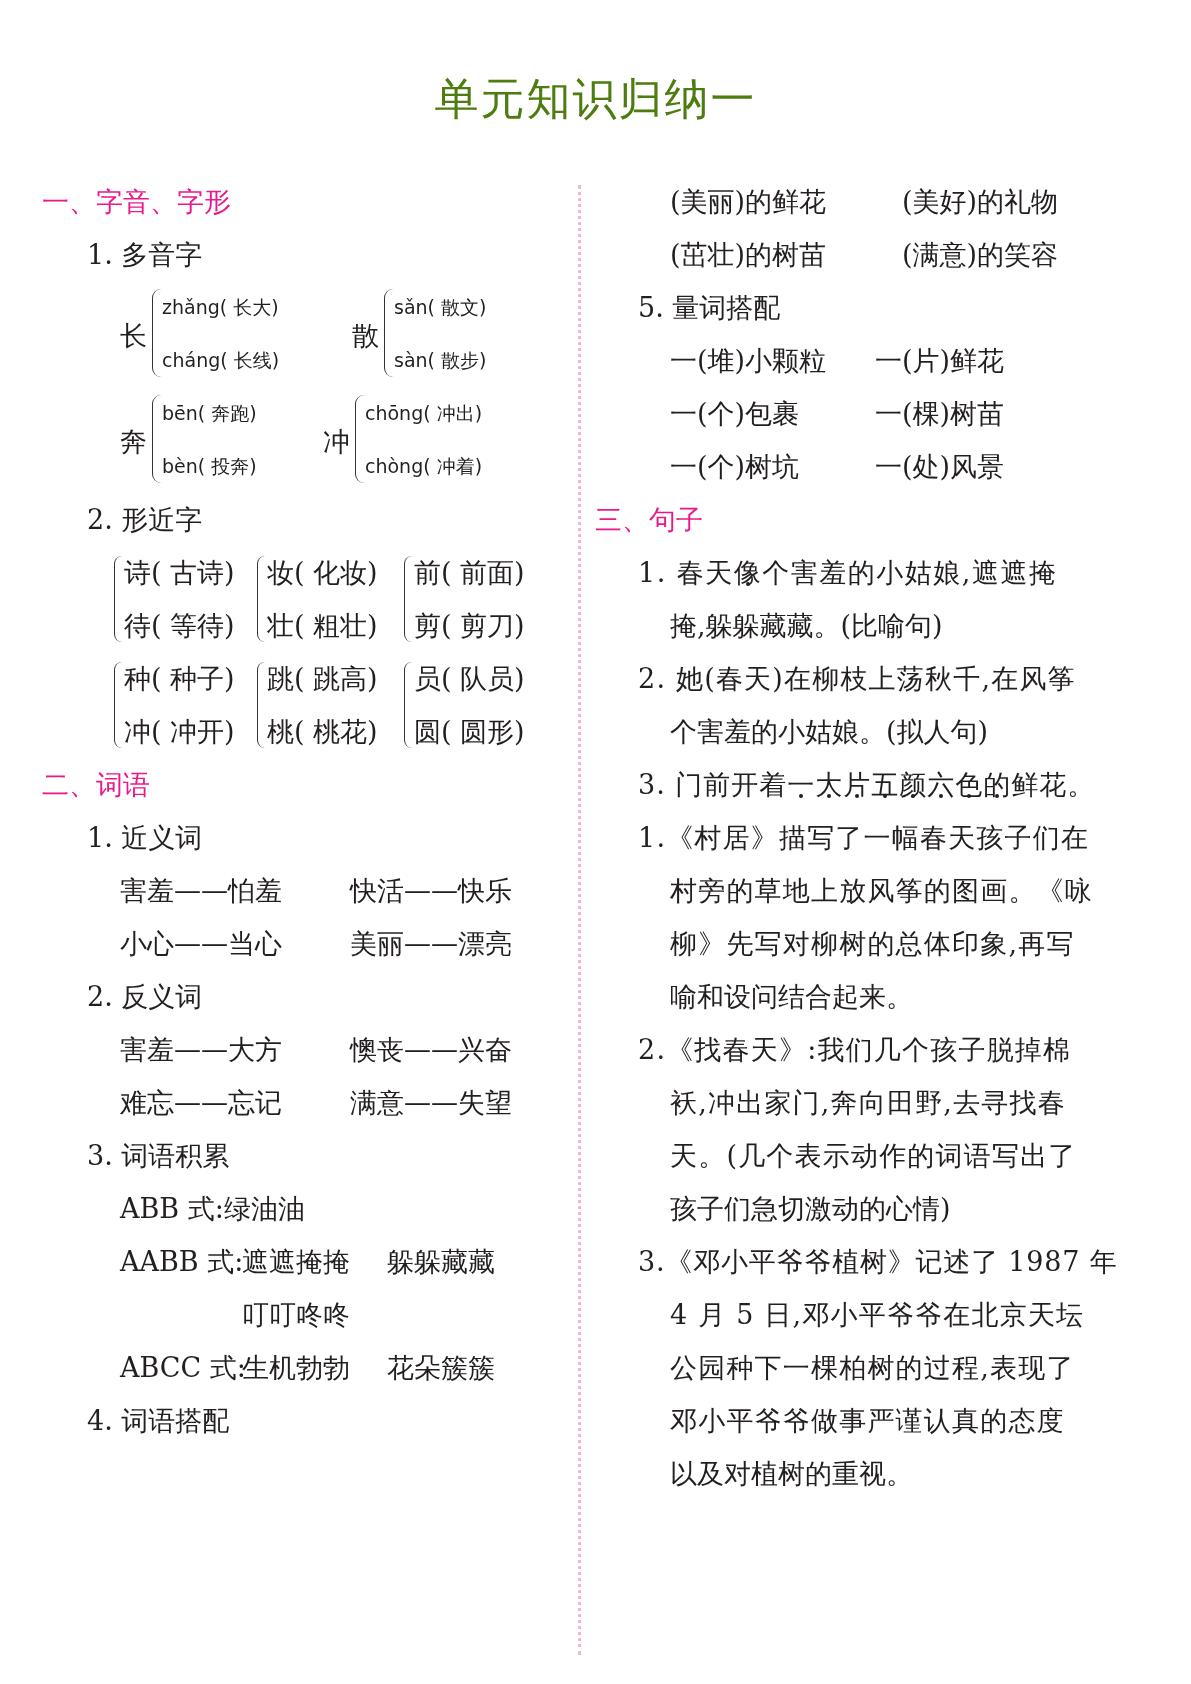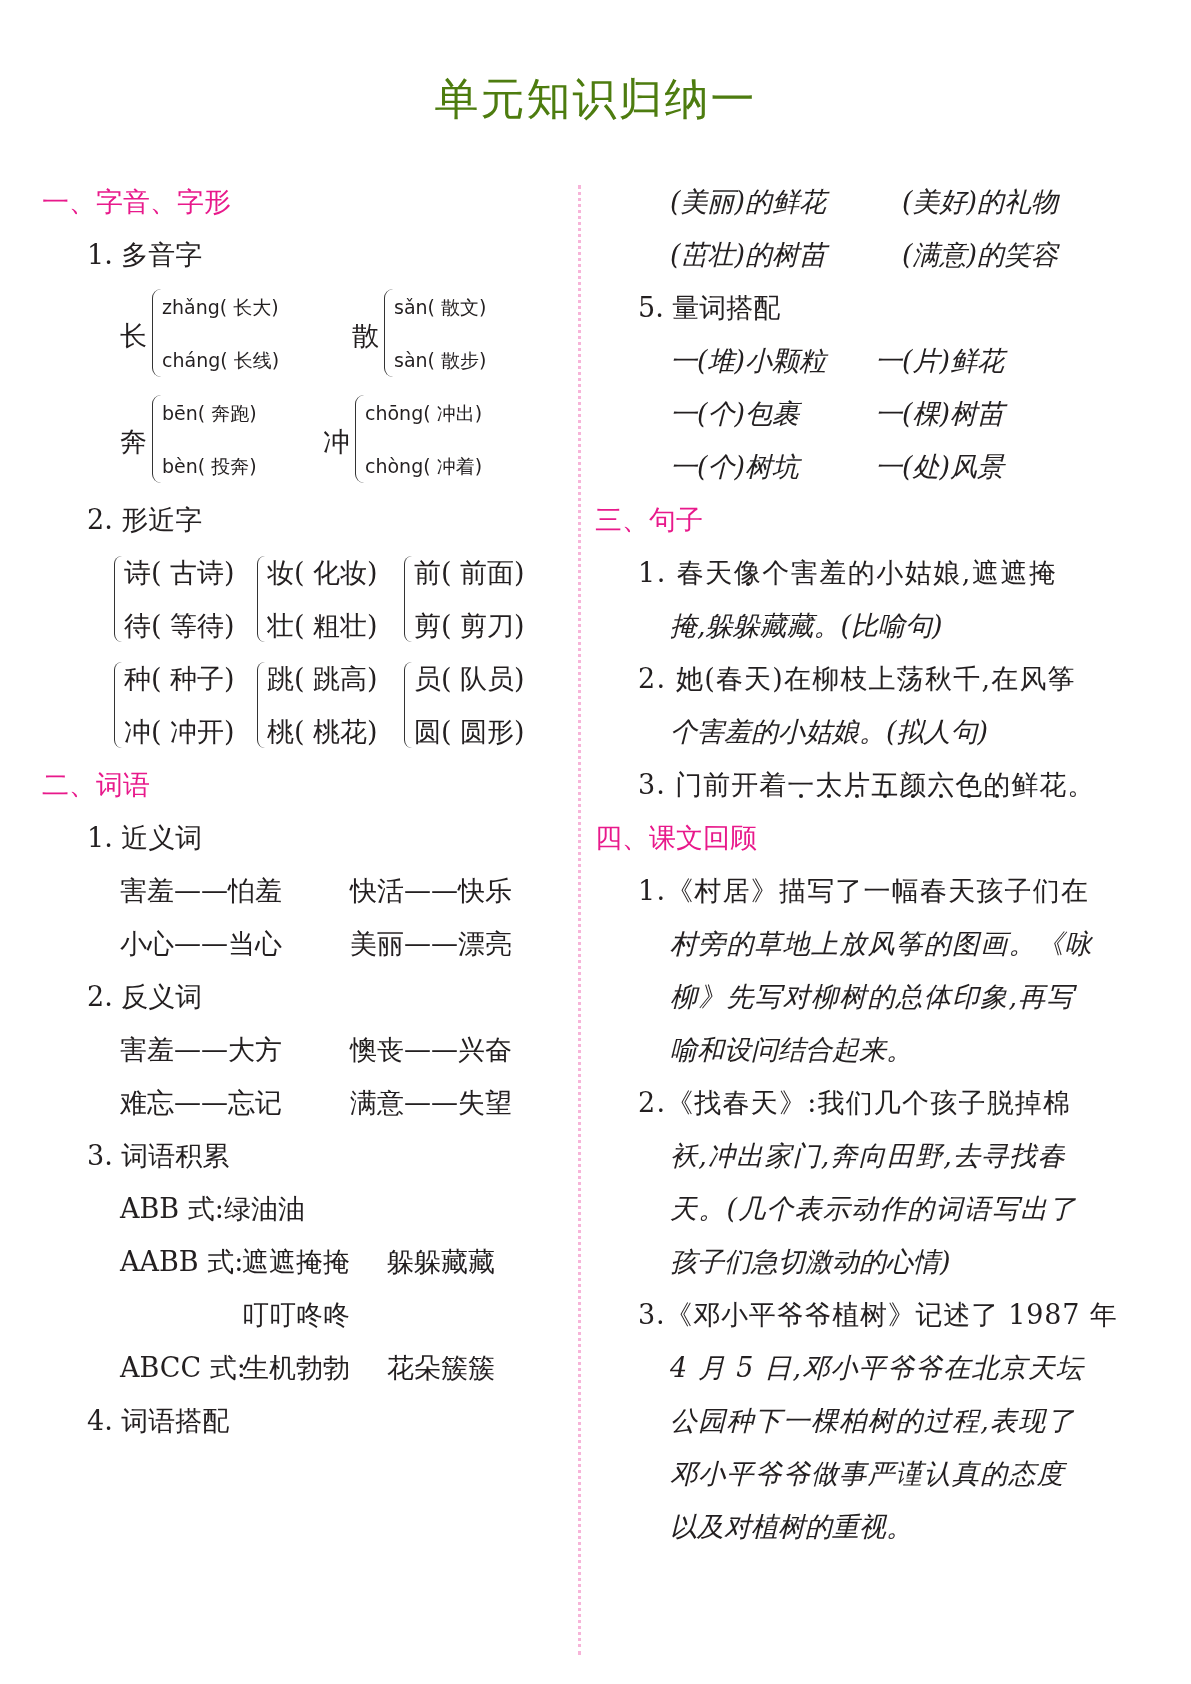--- a/index.html
+++ b/index.html
@@ -11,21 +11,21 @@
   .divider { position: absolute; left: 578px; top: 185px; height: 1470px; width: 0;
              border-left: 3px dotted #f7b4d9; }
   .col { position: absolute; top: 175px; }
   .col.left { left: 30px; width: 530px; margin-left: 12px; }
   .col.right { left: 595px; width: 570px; top: 175px; }
   .line { height: 53px; line-height: 53px; font-size: 27px; white-space: nowrap; position: relative; }
   .sec { font-family: "DejaVu Sans", "Liberation Sans", sans-serif; color: #e8198b; font-size: 27px; }
   .sub { padding-left: 45px; }
   .ind { padding-left: 78px; }
   .rsub { padding-left: 43px; }
-  .rind { padding-left: 75px; font-style: italic; }
+  .rind { padding-left: 75px; }
   .pair { display: inline-block; }
   
   .poly-row { height: 106px; position: relative; margin-left: 78px; }
   .poly { position: absolute; top: 0; height: 106px; }
   .poly .char { position: absolute; left: 0; top: 28px; font-size: 27px; line-height: 53px; }
   .poly .brace { position: absolute; left: 32px; top: 8px; width: 8px; height: 88px;
                  border-left: 1.5px solid #333; border-radius: 10px 0 0 10px; }
   .poly .items { position: absolute; left: 42px; top: 0; }
   .poly .items div { height: 53px; line-height: 53px; font-size: 19px; white-space: nowrap; }
   .py { font-family: "DejaVu Sans", "Liberation Sans", sans-serif; font-size: 25px; }
@@ -192,21 +192,20 @@
   <div class="line rsub" style="letter-spacing:1.5px">
     <span>1. 春天</span><span class="dot-under">像</span><span>个害羞的小姑娘,遮遮掩</span>
   </div>
   <div class="line rind">掩,躲躲藏藏。(比喻句)</div>
   <div class="line rsub" style="letter-spacing:1.2px">2. 她(春天)在柳枝上荡秋千,在风筝</div>
   <div class="line rind">个害羞的小姑娘。(拟人句)</div>
   <div class="line rsub" style="letter-spacing:1px">
     <span>3. 门前开着</span><span class="dot-under">一</span><span class="dot-under">大</span><span class="dot-under">片</span><span class="dot-under">五</span><span class="dot-under">颜</span><span class="dot-under">六</span><span class="dot-under">色</span><span class="dot-under">的</span><span>鲜花。</span>
   </div>
 
-  <div class="line sec">四、课文回顾</div>
   <div class="line rsub" style="letter-spacing:1.2px">1.《村居》描写了一幅春天孩子们在</div>
   <div class="line rind" style="letter-spacing:1.2px">村旁的草地上放风筝的图画。《咏</div>
   <div class="line rind" style="letter-spacing:1.2px">柳》先写对柳树的总体印象,再写</div>
   <div class="line rind">喻和设问结合起来。</div>
   <div class="line rsub" style="letter-spacing:1.2px">2.《找春天》:我们几个孩子脱掉棉</div>
   <div class="line rind" style="letter-spacing:1.2px">袄,冲出家门,奔向田野,去寻找春</div>
   <div class="line rind" style="letter-spacing:1.2px">天。(几个表示动作的词语写出了</div>
   <div class="line rind">孩子们急切激动的心情)</div>
   <div class="line rsub" style="letter-spacing:0.8px">3.《邓小平爷爷植树》记述了 1987 年</div>
   <div class="line rind" style="letter-spacing:1.2px">4 月 5 日,邓小平爷爷在北京天坛</div>

